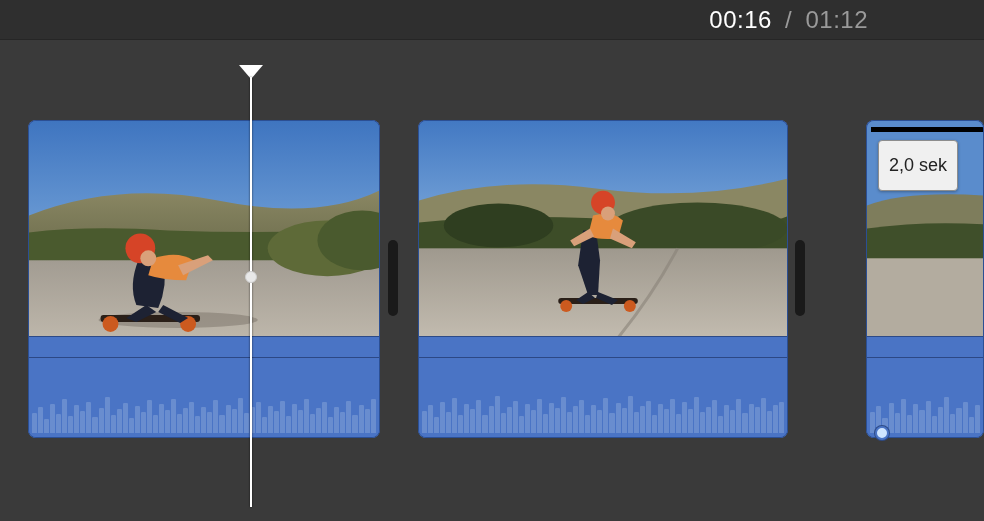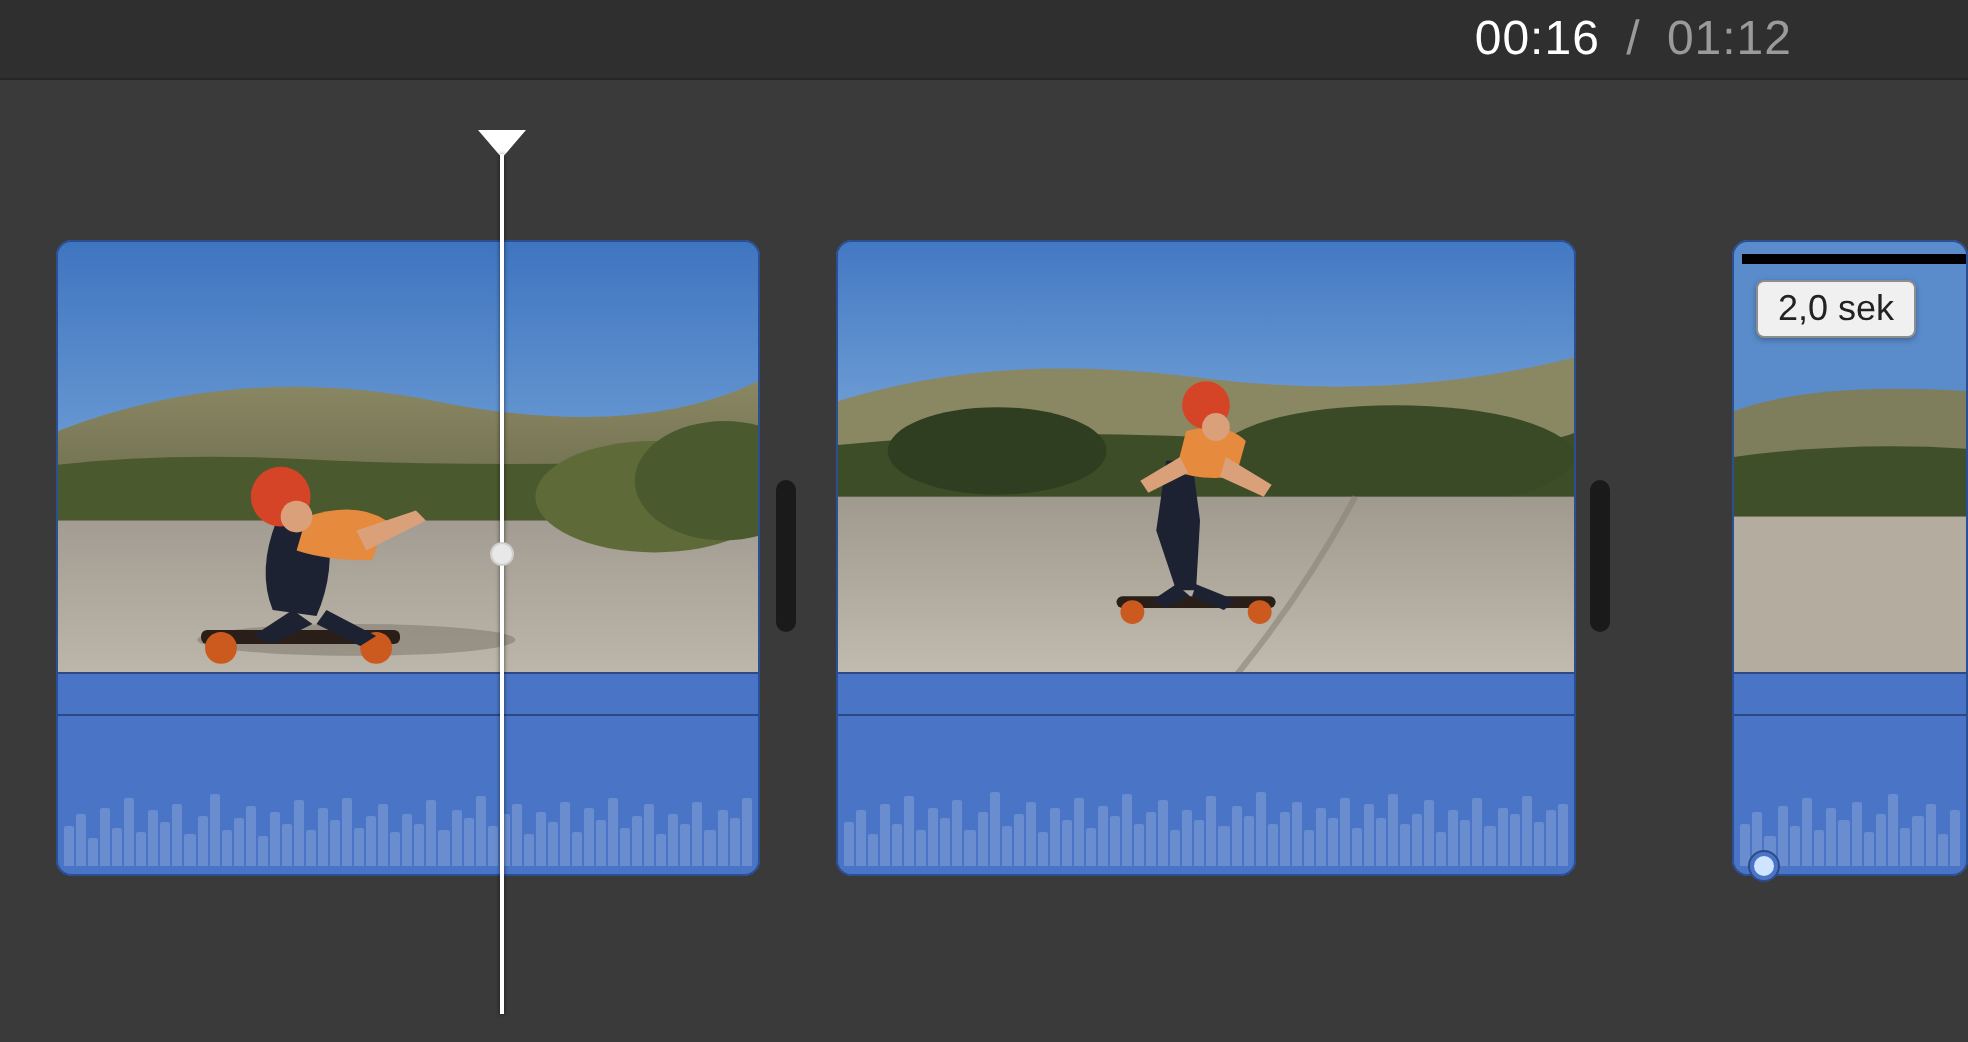--- a/index.html
+++ b/index.html
@@ -15,21 +15,21 @@
     height: 521px;
     background: #3a3a3a;
     position: relative;
   }
   .header {
     height: 40px;
     background: #2f2f2f;
     display: flex;
     justify-content: flex-end;
     align-items: center;
-    padding-right: 88px;
+    padding-right: 116px;
     border-bottom: 1px solid #262626;
   }
   .timecode { font-size: 24px; font-weight: 500; letter-spacing: 0.5px; }
   .tc-current { color: #fff; }
   .tc-sep { color: #9a9a9a; margin: 0 6px; }
   .tc-total { color: #9a9a9a; }
 
   .timeline {
     position: relative;
     height: 480px;
@@ -151,21 +151,21 @@
     border: 1px solid #cfcfcf;
   }
 
   .tooltip {
     position: absolute;
     top: 100px;
     left: 878px;
     background: #f0f0f0;
     border: 1px solid #8d8d8d;
     border-radius: 4px;
-    padding: 3px 10px;
+    padding: 14px 10px;
     font-size: 18px;
     color: #222;
     box-shadow: 0 1px 3px rgba(0,0,0,0.3);
     z-index: 6;
   }
   .clip3 .thumb { position: relative; }
   .clip3-bar {
     position: absolute;
     top: 6px; left: 4px; right: 0;
     height: 5px;

